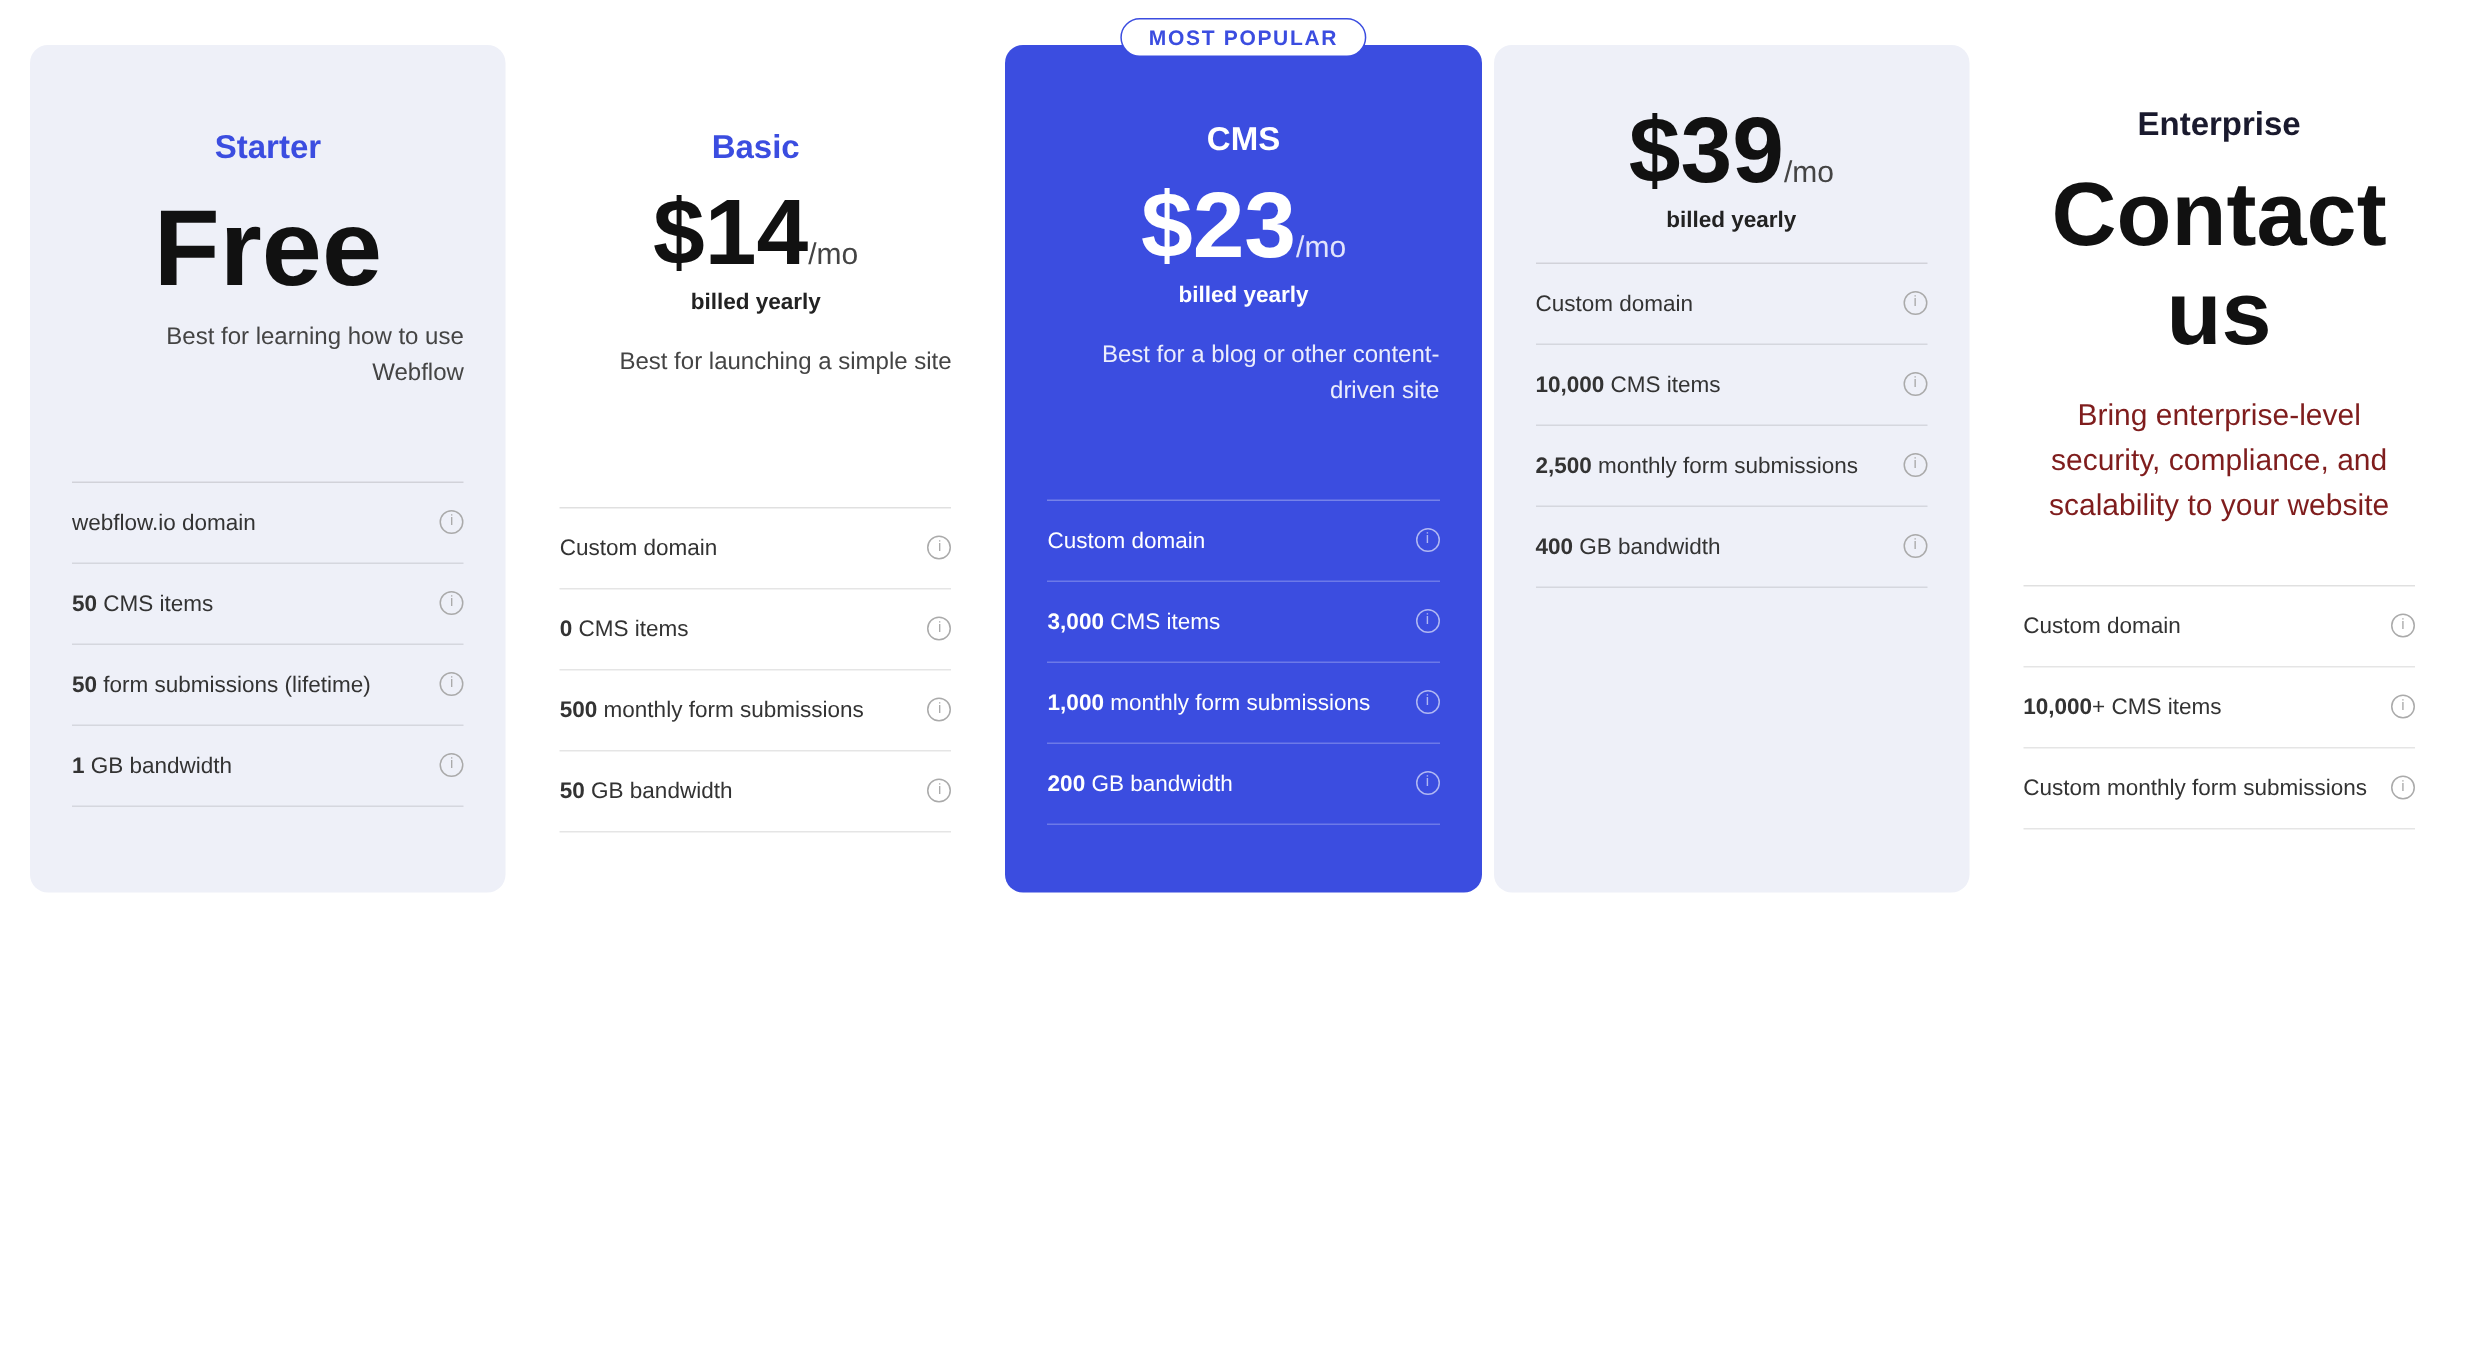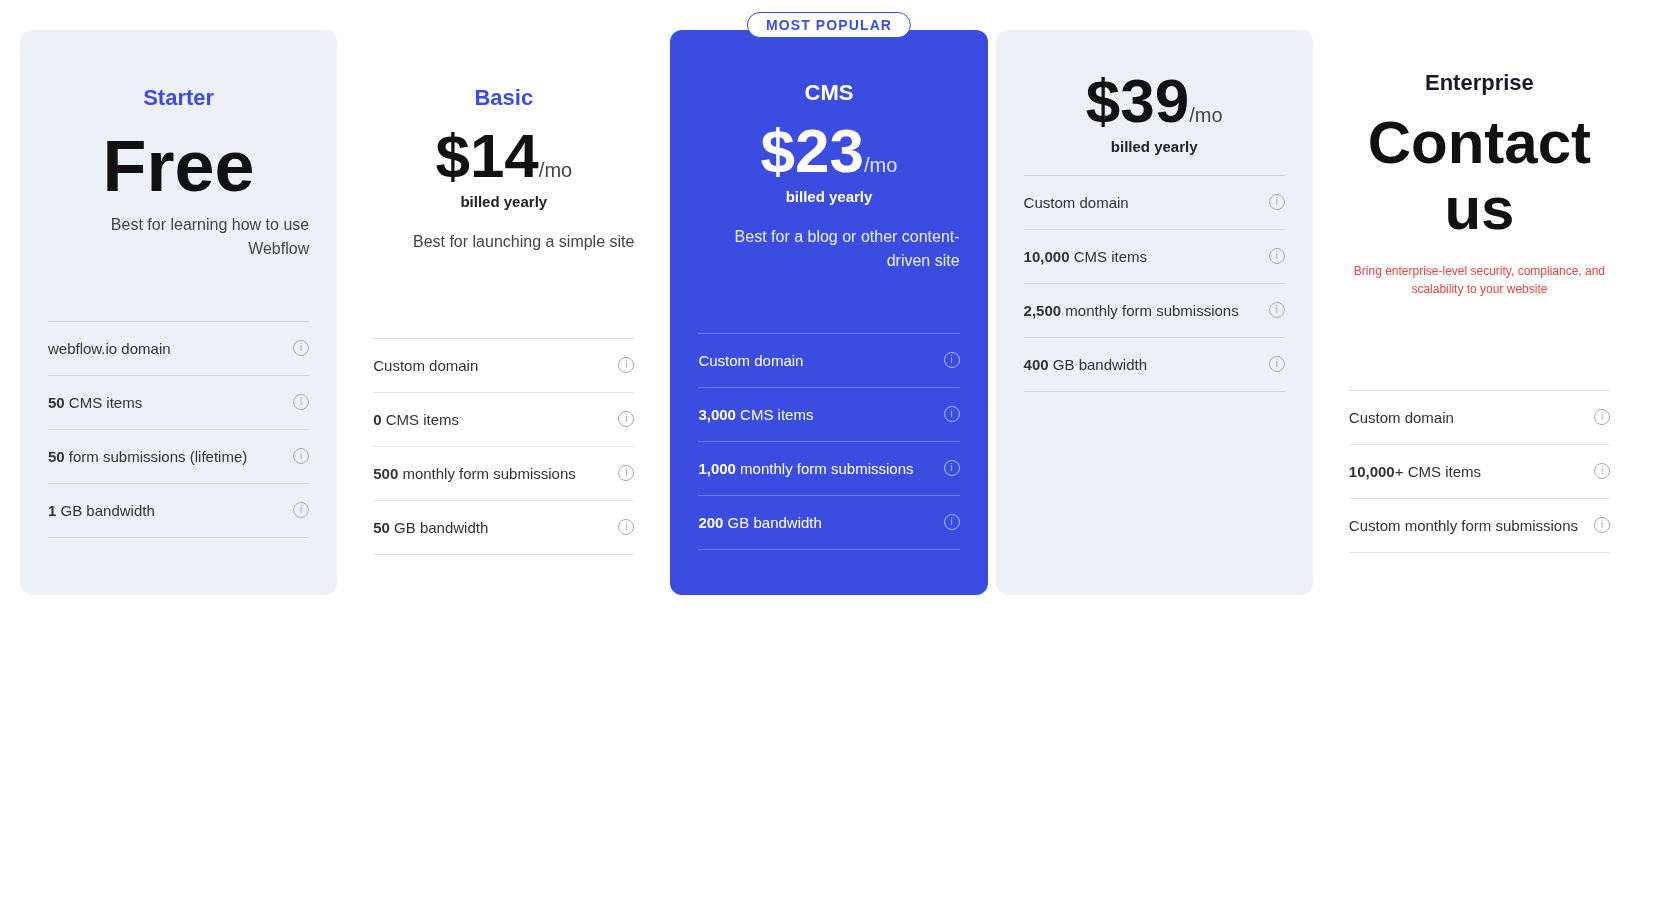--- a/index.html
+++ b/index.html
@@ -154,22 +154,22 @@
     .contact-price {
       font-size: 60px;
       font-weight: 800;
       text-align: center;
       color: #111;
       line-height: 1.1;
       margin-bottom: 20px;
     }
     .enterprise-desc {
       text-align: center;
-      font-size: 12px;
-      color: #ef4444;
+      font-size: 20px;
+      color: #7f1d1d;
       line-height: 1.5;
       margin-bottom: 28px;
       min-height: 100px;
     }
   </style>
 </head>
 <body>
 
 <div class="pricing-container">
 

